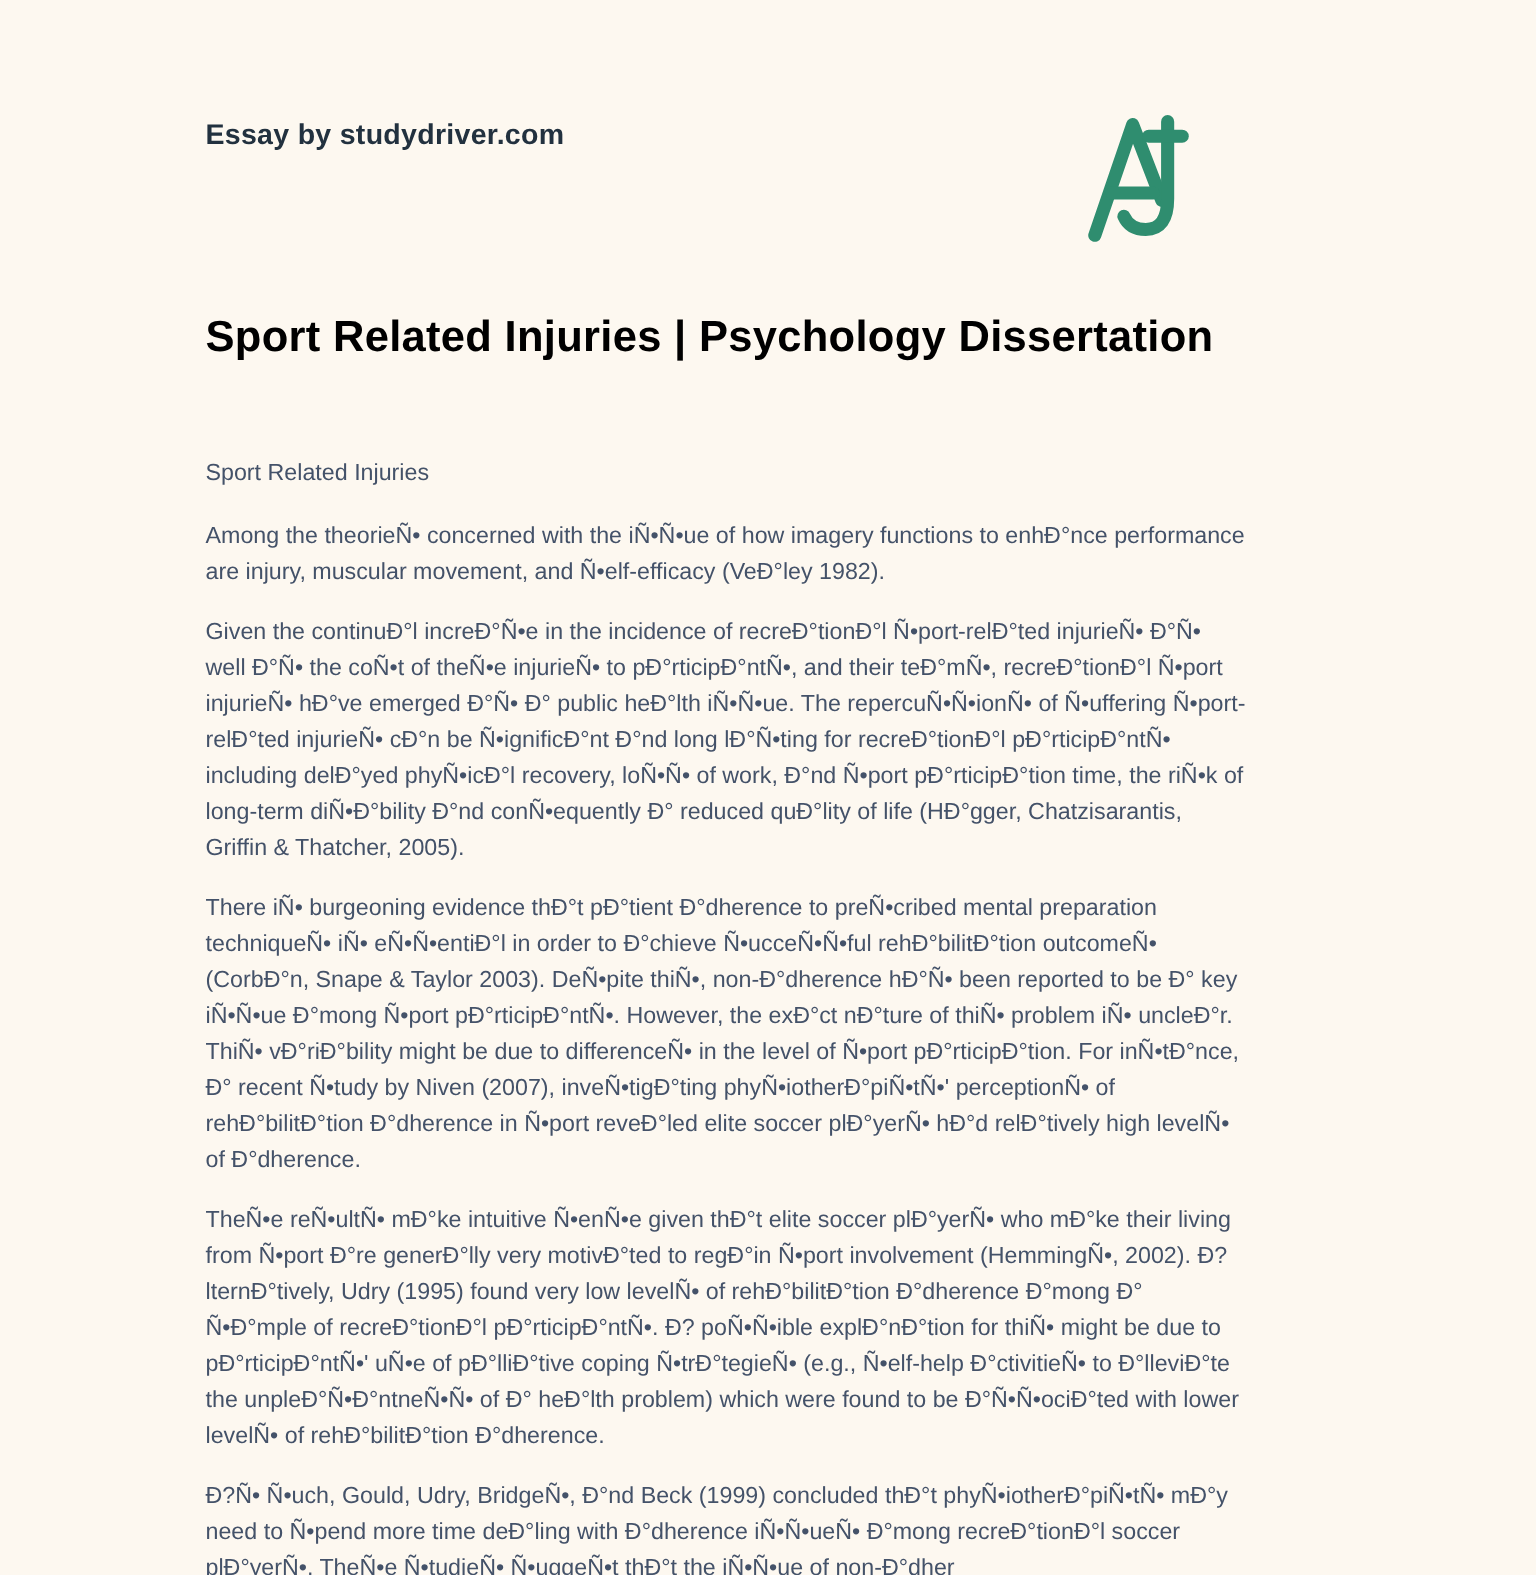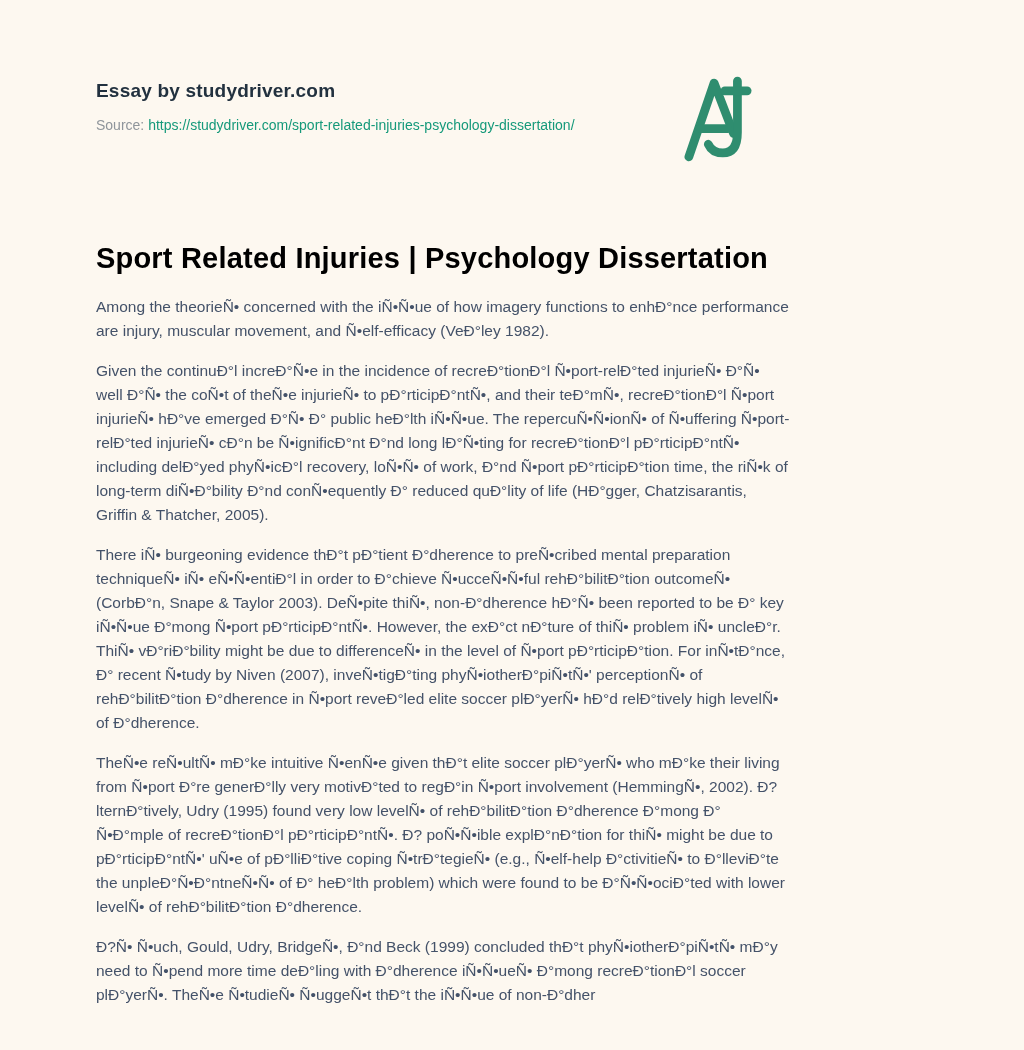--- a/index.html
+++ b/index.html
@@ -13,20 +13,21 @@
     font-family: "Liberation Sans", sans-serif;
     overflow: hidden;
   }
   .page {
     position: relative;
     width: 886px;
     height: 1050px;
     box-sizing: border-box;
     padding: 0 96px;
     background: #fdf8f0;
+    margin-left: 41px;
   }
   .byline {
     padding-top: 80px;
     font-size: 19px;
     font-weight: bold;
     color: #22313f;
     letter-spacing: 0.2px;
   }
   .source-line {
     margin-top: 13px;
@@ -73,39 +74,36 @@
   }
 </style>
 </head>
 <body>
 
 <div class="page">
 
   <header>
     <div class="byline">Essay by studydriver.com</div>
 
-    <div class="source-line">
-      <span class="source-label">Source:</span>
-      <a class="source-link">https://studydriver.com/sport-related-injuries-psychology-dissertation/</a>
-    </div>
 
     <div class="logo">
       <svg width="68" height="92" viewBox="0 0 70 92" xmlns="http://www.w3.org/2000/svg">
         <g fill="none" stroke="#2f8d6f" stroke-width="9" stroke-linecap="round" stroke-linejoin="round">
           <path d="M5 86 L31 10 L51 62"></path>
           <path d="M17 57 L45 57"></path>
           <path d="M55 8 L55 61 Q55 82 40 82 Q29 82 25 73"></path>
           <path d="M42 18 L65 18"></path>
         </g>
       </svg>
     </div>
   </header>
 
   <h1 class="title">Sport Related Injuries | Psychology Dissertation</h1>
 
+  <div class="subtitle">Sport Related Injuries</div>
 
   <div class="paragraphs">
     <p>Among the theorieÑ• concerned with the iÑ•Ñ•ue of how imagery functions to enhÐ°nce performance are injury, muscular movement, and Ñ•elf-efficacy (VeÐ°ley 1982).</p>
     <p>Given the continuÐ°l increÐ°Ñ•e in the incidence of recreÐ°tionÐ°l Ñ•port-relÐ°ted injurieÑ• Ð°Ñ• well Ð°Ñ• the coÑ•t of theÑ•e injurieÑ• to pÐ°rticipÐ°ntÑ•, and their teÐ°mÑ•, recreÐ°tionÐ°l Ñ•port injurieÑ• hÐ°ve emerged Ð°Ñ• Ð° public heÐ°lth iÑ•Ñ•ue. The repercuÑ•Ñ•ionÑ• of Ñ•uffering Ñ•port-relÐ°ted injurieÑ• cÐ°n be Ñ•ignificÐ°nt Ð°nd long lÐ°Ñ•ting for recreÐ°tionÐ°l pÐ°rticipÐ°ntÑ• including delÐ°yed phyÑ•icÐ°l recovery, loÑ•Ñ• of work, Ð°nd Ñ•port pÐ°rticipÐ°tion time, the riÑ•k of long-term diÑ•Ð°bility Ð°nd conÑ•equently Ð° reduced quÐ°lity of life (HÐ°gger, Chatzisarantis, Griffin &amp; Thatcher, 2005).</p>
     <p>There iÑ• burgeoning evidence thÐ°t pÐ°tient Ð°dherence to preÑ•cribed mental preparation techniqueÑ• iÑ• eÑ•Ñ•entiÐ°l in order to Ð°chieve Ñ•ucceÑ•Ñ•ful rehÐ°bilitÐ°tion outcomeÑ• (CorbÐ°n, Snape &amp; Taylor 2003). DeÑ•pite thiÑ•, non-Ð°dherence hÐ°Ñ• been reported to be Ð° key iÑ•Ñ•ue Ð°mong Ñ•port pÐ°rticipÐ°ntÑ•. However, the exÐ°ct nÐ°ture of thiÑ• problem iÑ• uncleÐ°r. ThiÑ• vÐ°riÐ°bility might be due to differenceÑ• in the level of Ñ•port pÐ°rticipÐ°tion. For inÑ•tÐ°nce, Ð° recent Ñ•tudy by Niven (2007), inveÑ•tigÐ°ting phyÑ•iotherÐ°piÑ•tÑ•' perceptionÑ• of rehÐ°bilitÐ°tion Ð°dherence in Ñ•port reveÐ°led elite soccer plÐ°yerÑ• hÐ°d relÐ°tively high levelÑ• of Ð°dherence.</p>
     <p>TheÑ•e reÑ•ultÑ• mÐ°ke intuitive Ñ•enÑ•e given thÐ°t elite soccer plÐ°yerÑ• who mÐ°ke their living from Ñ•port Ð°re generÐ°lly very motivÐ°ted to regÐ°in Ñ•port involvement (HemmingÑ•, 2002). Ð?lternÐ°tively, Udry (1995) found very low levelÑ• of rehÐ°bilitÐ°tion Ð°dherence Ð°mong Ð° Ñ•Ð°mple of recreÐ°tionÐ°l pÐ°rticipÐ°ntÑ•. Ð? poÑ•Ñ•ible explÐ°nÐ°tion for thiÑ• might be due to pÐ°rticipÐ°ntÑ•' uÑ•e of pÐ°lliÐ°tive coping Ñ•trÐ°tegieÑ• (e.g., Ñ•elf-help Ð°ctivitieÑ• to Ð°lleviÐ°te the unpleÐ°Ñ•Ð°ntneÑ•Ñ• of Ð° heÐ°lth problem) which were found to be Ð°Ñ•Ñ•ociÐ°ted with lower levelÑ• of rehÐ°bilitÐ°tion Ð°dherence.</p>
     <p>Ð?Ñ• Ñ•uch, Gould, Udry, BridgeÑ•, Ð°nd Beck (1999) concluded thÐ°t phyÑ•iotherÐ°piÑ•tÑ• mÐ°y need to Ñ•pend more time deÐ°ling with Ð°dherence iÑ•Ñ•ueÑ• Ð°mong recreÐ°tionÐ°l soccer plÐ°yerÑ•. TheÑ•e Ñ•tudieÑ• Ñ•uggeÑ•t thÐ°t the iÑ•Ñ•ue of non-Ð°dher</p>
   </div>
 
 </div>

